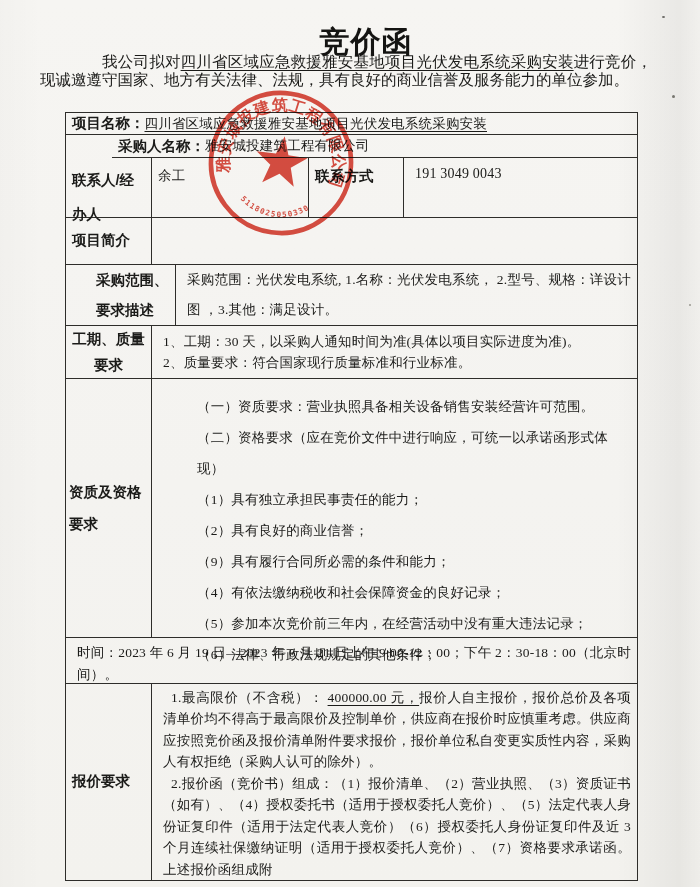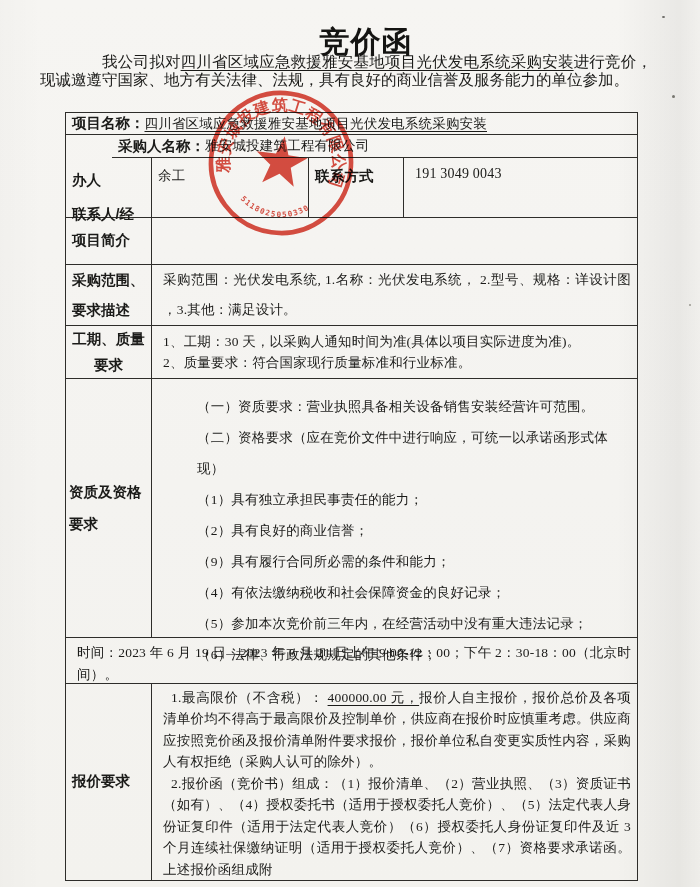--- a/index.html
+++ b/index.html
@@ -57,21 +57,21 @@
   .row-contact .c-label{justify-content:flex-start;padding-top:5px;line-height:34px;}
   .v-cell{flex:0 0 157px;width:157px;border-right:1.5px solid #2e2d2a;padding:9px 4px 0 6px;}
   .p-label{
     flex:0 0 95px;width:95px;border-right:1.5px solid #2e2d2a;padding:9px 2px 0 6px;
     font-family:"Liberation Sans","DejaVu Sans",sans-serif;font-weight:bold;font-size:14.5px;
   }
   .p-value{flex:1;padding:8px 4px 0 11px;font-size:14px;}
 
   .row-brief .c-content{line-height:30px;}
   .row-scope .c-content{line-height:30px;}
-  .row-scope .c-label{line-height:30px;}
+  .row-scope .c-label{line-height:30px;margin-left:24px;}
   .row-schedule .c-content{line-height:21px;}
   .row-schedule .c-label{line-height:26px;text-align:center;padding-left:3px;}
   .row-qualification .c-label{line-height:32px;text-align:left;padding-left:3px;}
   .row-qualification .c-content{justify-content:flex-start;padding-top:12px;line-height:31px;}
   .q-item{display:block;padding-left:34px;text-align:left;}
   .row-sendtime .c-label{justify-content:flex-start;padding-top:3px;line-height:22px;}
   .row-sendtime .c-content{justify-content:flex-start;padding-top:4px;line-height:22px;}
   .row-offer .c-content{justify-content:flex-start;padding-top:3px;line-height:21.5px;}
   .offer-para{display:block;text-indent:8px;margin:0;}
 
@@ -111,22 +111,22 @@
 
     <div class="t-row row-purchaser">
       <div class="cell fullcell">
         <span class="bold-inline">采购人名称：</span>
           <span>雅安城投建筑工程有限公司</span>
       </div>
     </div>
 
     <div class="t-row row-contact">
       <div class="cell c-label">
+        <span class="lbl-line">联系人/经</span>
         <span class="lbl-line">办人</span>
-        <span class="lbl-line">联系人/经</span>
       </div>
       <div class="cell v-cell">余工</div>
       <div class="cell p-label">联系方式</div>
       <div class="cell p-value">191 3049 0043</div>
     </div>
 
     <div class="t-row row-brief">
       <div class="cell c-label">项目简介</div>
     </div>
 

